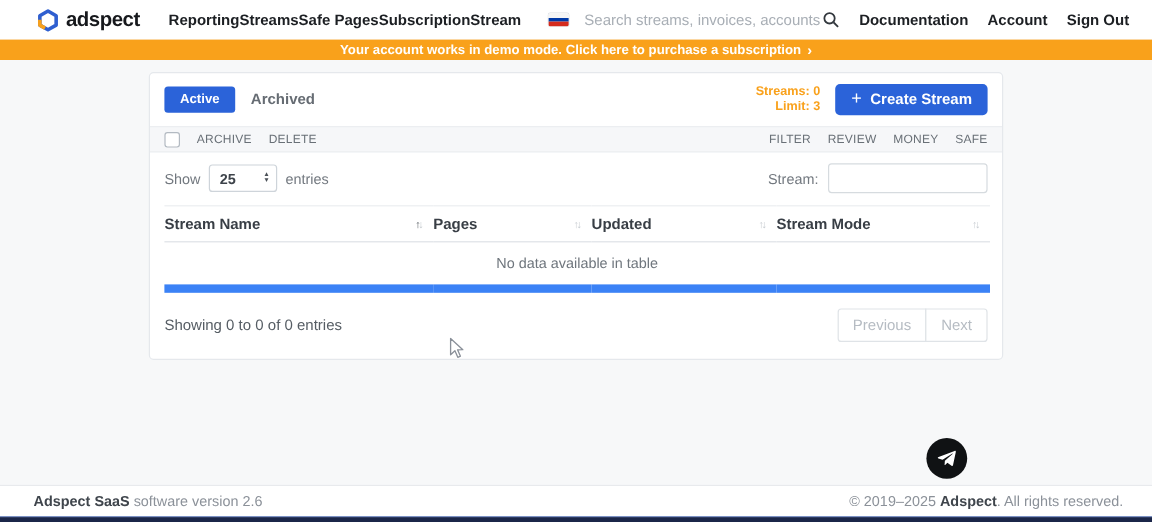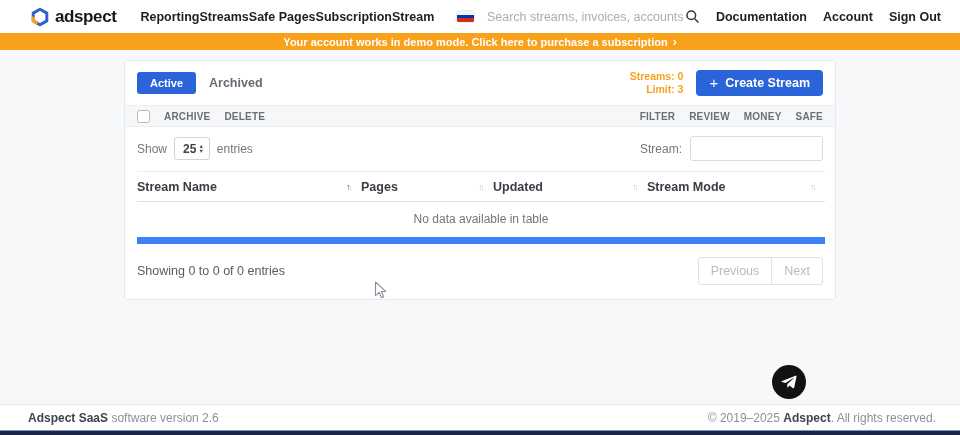--- a/index.html
+++ b/index.html
@@ -65,28 +65,28 @@
   .plus-glyph { font-size:15px; font-weight:400; line-height:10px; }
   
   .bulk-bar {
     height:22px; background:#f6f7f9; border-top:1px solid #eceef1; border-bottom:1px solid #eceef1;
     display:flex; align-items:center; padding:0 12px; gap:14px;
   }
   .bulk-check {
     appearance:none; -webkit-appearance:none; width:13px; height:13px;
     border:1px solid #b3bac2; border-radius:2.5px; background:#fff; cursor:pointer; margin:0;
   }
-  .bulk-label { font-size:10px; font-weight:700; color:#697077; letter-spacing:0.2px; cursor:pointer; }
+  .bulk-label { font-size:10px; font-weight:400; color:#697077; letter-spacing:0.2px; cursor:pointer; }
   .bulk-right { margin-left:auto; display:flex; gap:14px; }
   
   .controls { display:flex; align-items:center; padding:9px 12px 10px; }
   .ctl-text { font-size:12px; color:#72787f; }
   .length-select {
     margin:0 7px; border:1px solid #ced4da; border-radius:3px; background:#fff;
-    height:23px; padding:0 5px 0 8px; display:flex; align-items:center; gap:2px; cursor:pointer;
+    height:23px; padding:0 5px 0 8px; display:flex; align-items:center; gap:23px; cursor:pointer;
   }
   .length-value { font-size:12px; font-weight:600; color:#3d434a; }
   .updown { display:flex; flex-direction:column; line-height:4.5px; }
   .updown span { font-size:5.5px; color:#4a5057; }
   .controls-right { margin-left:auto; display:flex; align-items:center; gap:8px; }
   .table-search {
     width:133px; height:25px; border:1px solid #d6dbdf; border-radius:3px;
     outline:none; padding:0 7px; font-size:12px; color:#2a2e33; background:#fff;
     font-family:inherit;
   }

